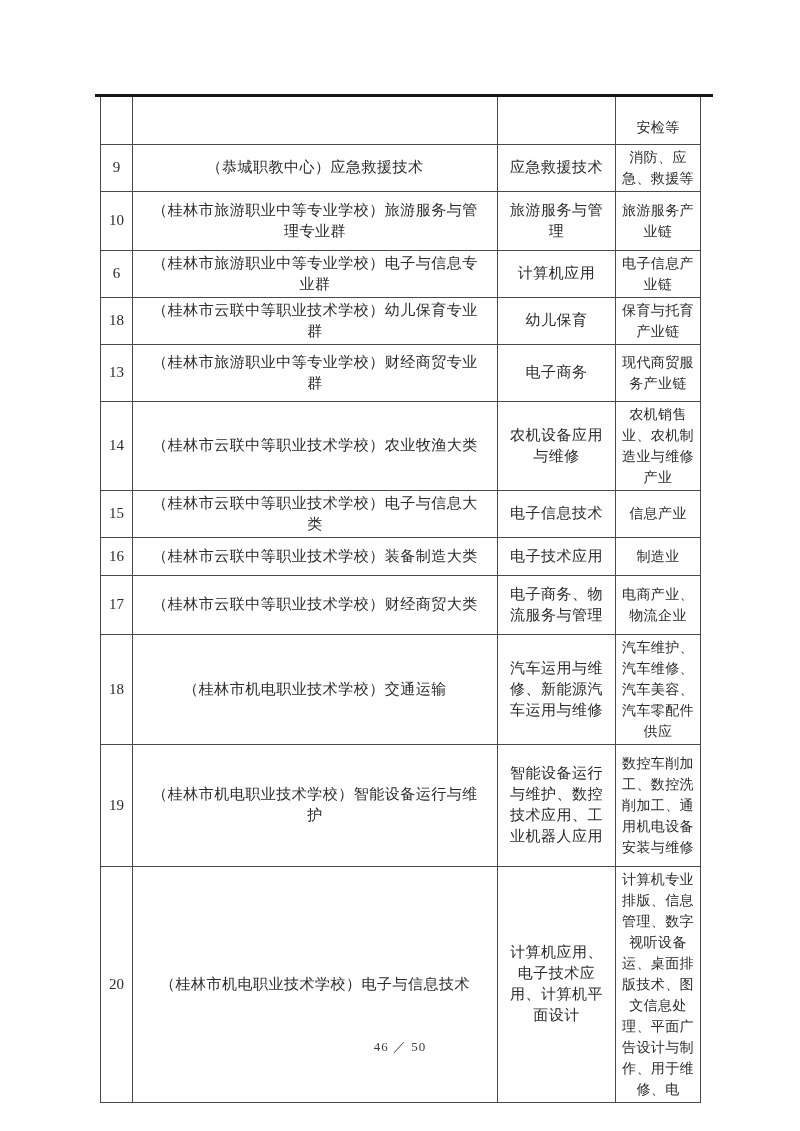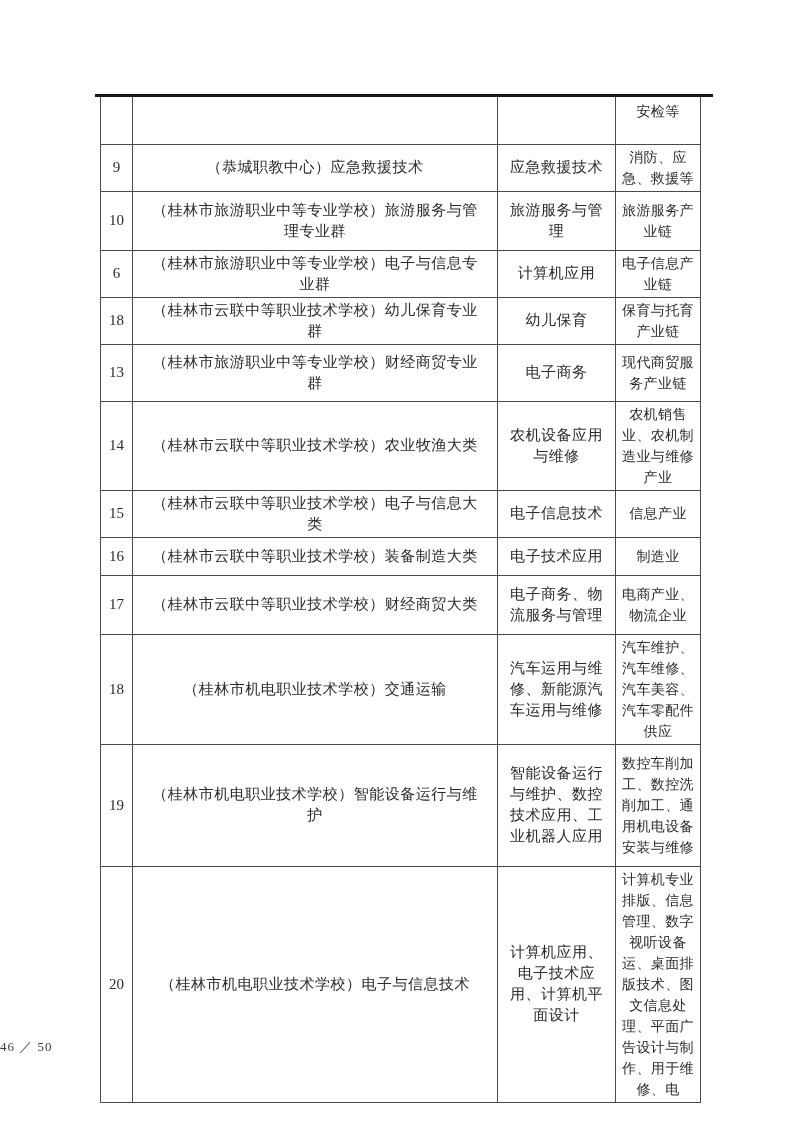--- a/index.html
+++ b/index.html
@@ -65,28 +65,28 @@
     letter-spacing: 0.4px;
     padding: 2px 5px;
     line-height: 21px;
   }
   
   tr.continued td {
     border-top: none;
   }
   tr.continued td.cell-industry {
     vertical-align: top;
-    padding-top: 4px;
+    padding-top: 20px;
   }
   .footer {
     position: absolute;
     left: 0;
     top: 1038px;
     width: 100%;
-    text-align: left;
+    text-align: center;
     font-size: 13px;
     letter-spacing: 1px;
     color: #3a3a3a;
   }
 </style>
 </head>
 <body>
 
 <div class="page">
   <div class="table-top-border"></div>

